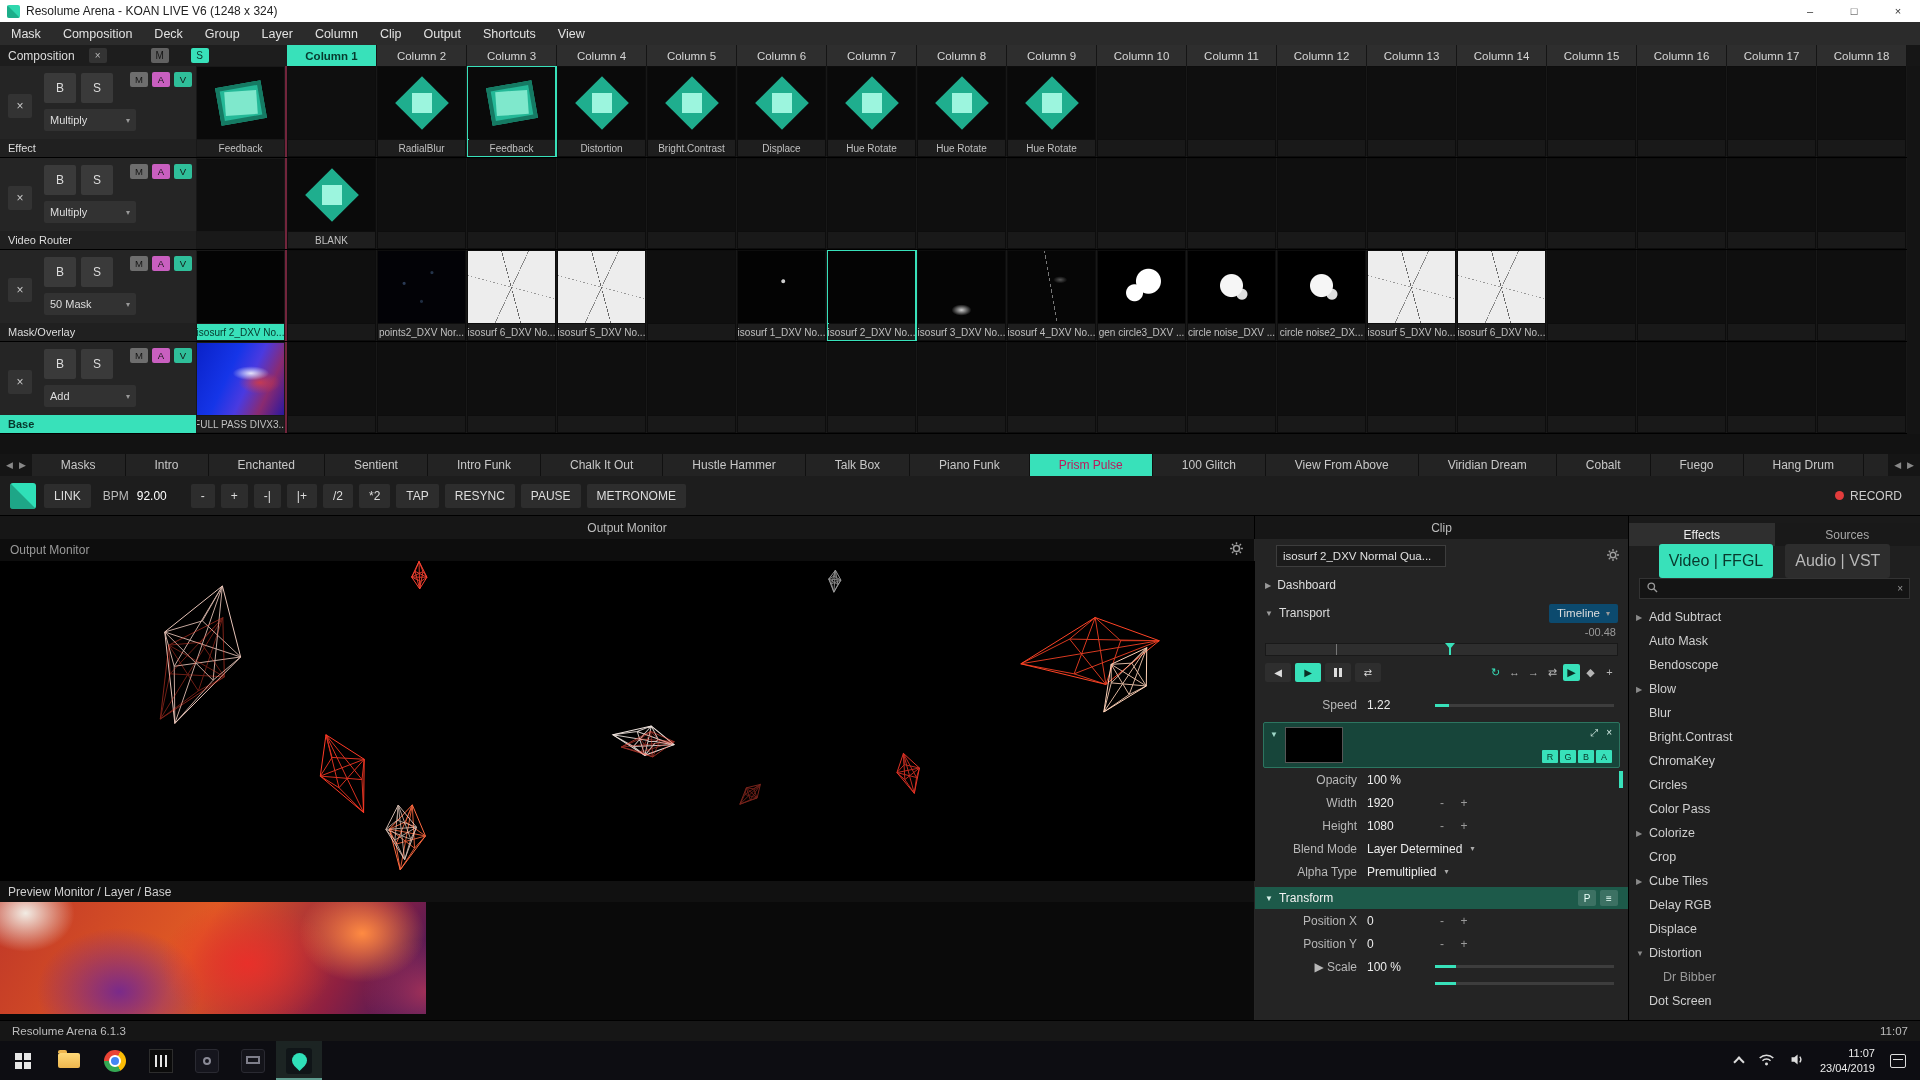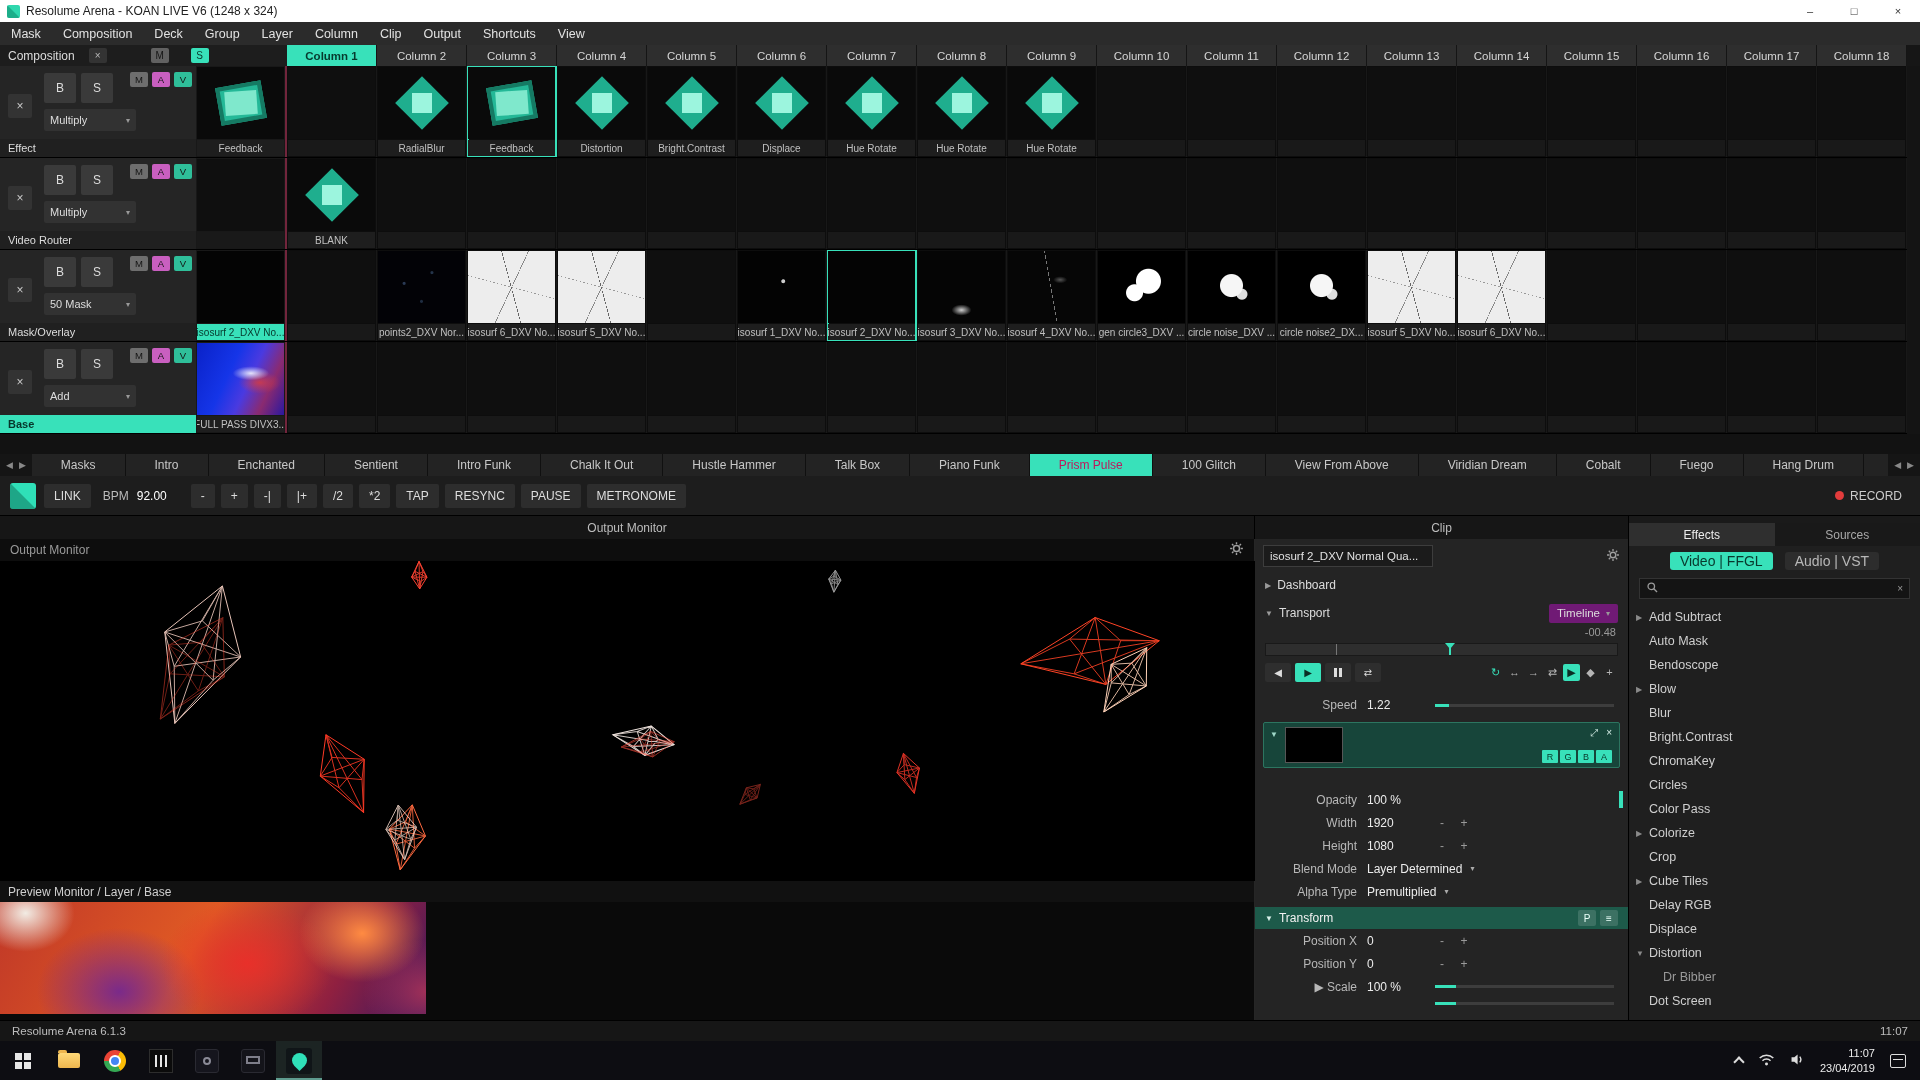--- a/index.html
+++ b/index.html
@@ -123,25 +123,25 @@
       radial-gradient(70px 55px at 6% 10%,#f2ece4,transparent 70%),
       radial-gradient(90px 75px at 100% 80%,#a03058,transparent 70%),
       linear-gradient(120deg,#c03828,#e05a24 45%,#902040 78%,#3a1860);}
 
   
   .clip-panel{position:absolute;top:516px;left:1255px;width:374px;height:504px;background:#242424;overflow:hidden;
               border-right:1px solid #000;}
   .cp-head{height:23px;background:#161616;display:flex;align-items:center;justify-content:center;color:#bdbdbd;}
   .cp-namerow{display:flex;align-items:center;margin:5px 8px 0 8px;height:24px;}
   .cp-name{width:170px;height:22px;background:#1b1b1b;border:1px solid #3d3d3d;display:flex;align-items:center;
-           padding:0 6px;color:#e0e0e0;white-space:nowrap;overflow:hidden;font-size:11.5px;}
+           padding:0 6px;color:#e0e0e0;white-space:nowrap;overflow:hidden;font-size:11.5px;margin-left:13px;}
   .cp-gear{margin-left:auto;}
   .cp-sect{display:flex;align-items:center;height:22px;padding:0 10px;color:#ddd;margin-top:6px;}
   .sect-arrow{font-size:8px;color:#9a9a9a;margin-right:6px;}
-  .cp-dropdown{margin-left:auto;height:19px;background:#701a75;border-radius:2px;display:flex;align-items:center;
+  .cp-dropdown{margin-left:auto;height:19px;background:#0c4a6e;border-radius:2px;display:flex;align-items:center;
                padding:0 8px;gap:6px;color:#ddd;font-size:11.5px;}
   .cp-time{height:14px;display:flex;justify-content:flex-end;padding-right:12px;color:#9a9a9a;font-size:11px;margin-top:2px;}
   .tl{margin:3px 10px 4px 10px;height:13px;position:relative;background:#2e2e2e;border:1px solid #191919;}
   .tl-tick{position:absolute;top:0;bottom:0;width:1px;background:#777;}
   .tl-ph{position:absolute;top:0;bottom:0;width:2px;background:var(--accent);}
   .tl-ph:before{content:"";position:absolute;top:-1px;left:-4px;border-left:5px solid transparent;border-right:5px solid transparent;
                 border-top:6px solid var(--accent);}
   .tp-row{display:flex;align-items:center;padding:0 10px;height:24px;gap:4px;margin-top:4px;}
   .tp-btn{width:26px;height:19px;background:#2e2e2e;display:flex;align-items:center;justify-content:center;color:#ddd;
           font-size:10px;border-radius:2px;}
@@ -160,36 +160,36 @@
   .file-box{margin:6px 8px 0 8px;background:#17453a;border:1px solid #2c7560;border-radius:2px;padding:4px 6px;
             display:flex;gap:7px;position:relative;min-height:46px;}
   .fb-arrow{color:#9fd8c8;font-size:8px;margin-top:3px;}
   .fb-thumb{width:58px;height:36px;background:#000;border:1px solid #565656;flex:none;}
   .fb-text{font-size:10.5px;color:#d8efe8;line-height:1.3;padding-right:56px;}
   .fb-icons{position:absolute;top:4px;right:7px;display:flex;gap:8px;color:#d8efe8;font-size:10px;}
   .fb-rgba{position:absolute;bottom:4px;right:7px;display:flex;gap:2px;}
   .fb-ch{width:16px;height:13px;background:var(--accent);color:#083528;font-size:9px;display:flex;align-items:center;
          justify-content:center;border-radius:1px;}
   .cp-row{height:23px;display:flex;align-items:center;position:relative;padding-right:14px;}
-  .cp-rows{margin-top:20px;}
+  .cp-rows{margin-top:0;}
   .cp-step{color:#9a9a9a;width:22px;text-align:center;}
   .cp-dd{color:#aaa;font-size:8px;margin-left:8px;}
   .cp-vbar{position:absolute;right:5px;top:3px;width:4px;height:17px;background:var(--accent);}
   .tf-head{height:22px;background:#1d5a4a;display:flex;align-items:center;padding:0 10px;color:#f2f2f2;margin-top:4px;}
   .tf-ics{margin-left:auto;display:flex;gap:4px;}
   .tf-ic{width:18px;height:16px;background:rgba(255,255,255,.14);display:flex;align-items:center;justify-content:center;
          font-size:10px;border-radius:2px;color:#eafff8;}
 
   
   .fx-panel{position:absolute;top:523px;left:1629px;width:291px;height:504px;background:#1f1f1f;overflow:hidden;}
   .ep-tabs{height:23px;display:flex;}
   .ep-tab{flex:1;display:flex;align-items:center;justify-content:center;background:#191919;color:#a8a8a8;}
   .ep-tab.selected{background:#2f2f2f;color:#eee;}
   .ep-toggles{height:30px;display:flex;align-items:center;justify-content:center;gap:12px;}
-  .ep-pill{height:18px;padding:1px 10px;border-radius:3px;display:flex;align-items:center;font-size:14px;background:#2d2d2d;color:#b8b8b8;}
+  .ep-pill{height:18px;padding:17px 10px;border-radius:3px;display:flex;align-items:center;font-size:16px;background:#2d2d2d;color:#b8b8b8;}
   .ep-pill.active{background:var(--accent);color:#08392d;}
   .ep-search{margin:2px 10px 6px 10px;height:21px;background:#141414;border:1px solid #333;display:flex;align-items:center;
              padding:0 6px;gap:6px;}
   .ep-search .sx{margin-left:auto;color:#999;font-size:10px;}
   .ep-list{font-size:12.5px;}
   .ep-item{height:24px;display:flex;align-items:center;padding-left:20px;position:relative;color:#cfcfcf;}
   .ep-item .arr{position:absolute;left:7px;font-size:8px;color:#8a8a8a;}
   .ep-item.child{padding-left:34px;color:#9a9a9a;}
 
   

